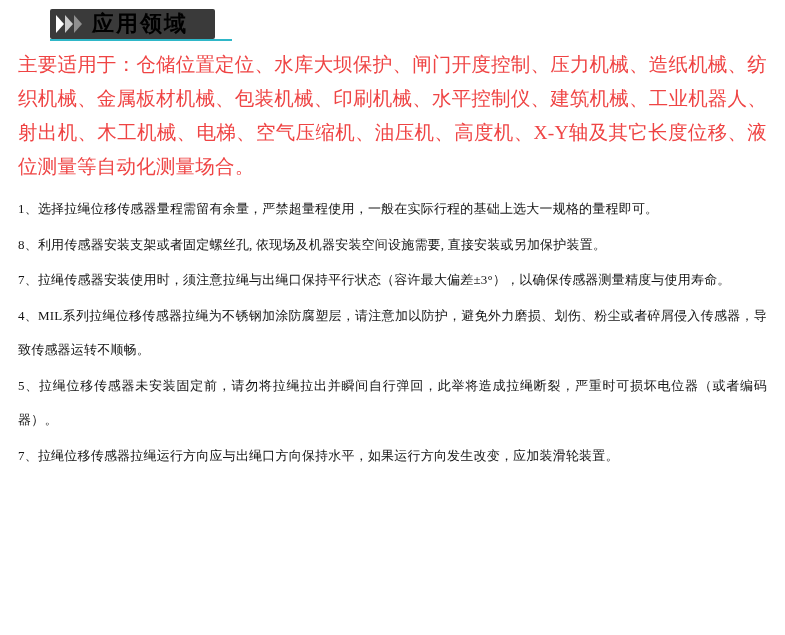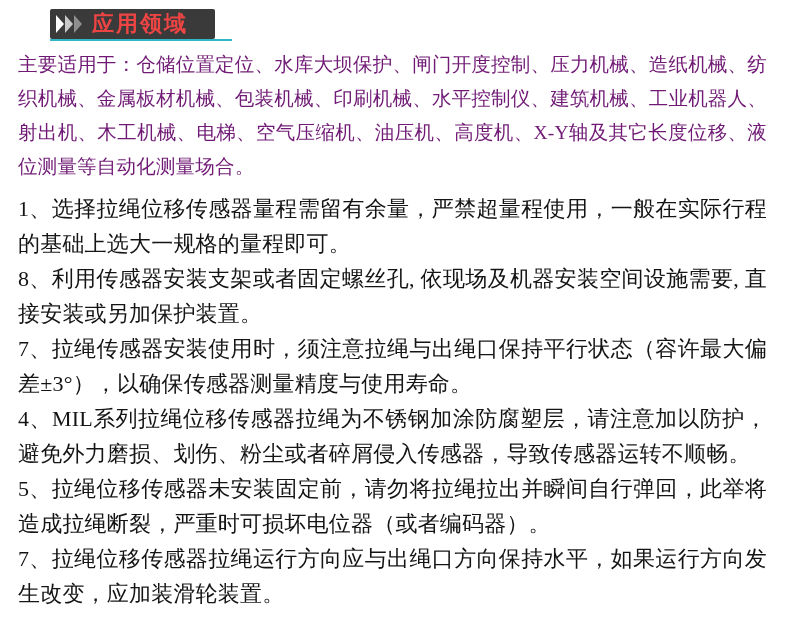--- a/index.html
+++ b/index.html
@@ -66,44 +66,44 @@
   .chev.c2 { border-left-color: #c9c9c9; }
   .chev.c3 { border-left-color: #8f8f8f; }
   .head-text {
     position: absolute;
     left: 74px;
     top: 3px;
     font-family: Liberation Sans, sans-serif;
     font-size: 22px;
     font-weight: bold;
     letter-spacing: 2px;
-    color: #ef4444;
+    color: #000000;
     line-height: 26px;
     white-space: nowrap;
   }
 
   
   .para {
     font-size: 19.5px;
     line-height: 34px;
     letter-spacing: 0.2px;
     text-align: justify;
     margin: 0 0 2px 0;
-    color: #701a75;
+    color: #ef4444;
   }
   .para.app {
     margin-bottom: 8px;
   }
   .list {
     margin: 0;
     padding: 0;
     list-style: none;
   }
   .list li {
-    font-size: 22px;
+    font-size: 13px;
     line-height: 34.5px;
     letter-spacing: 0.2px;
     text-align: justify;
     margin: 0 0 1px 0;
     color: #141414;
   }
 </style>
 </head>
 <body>
 

